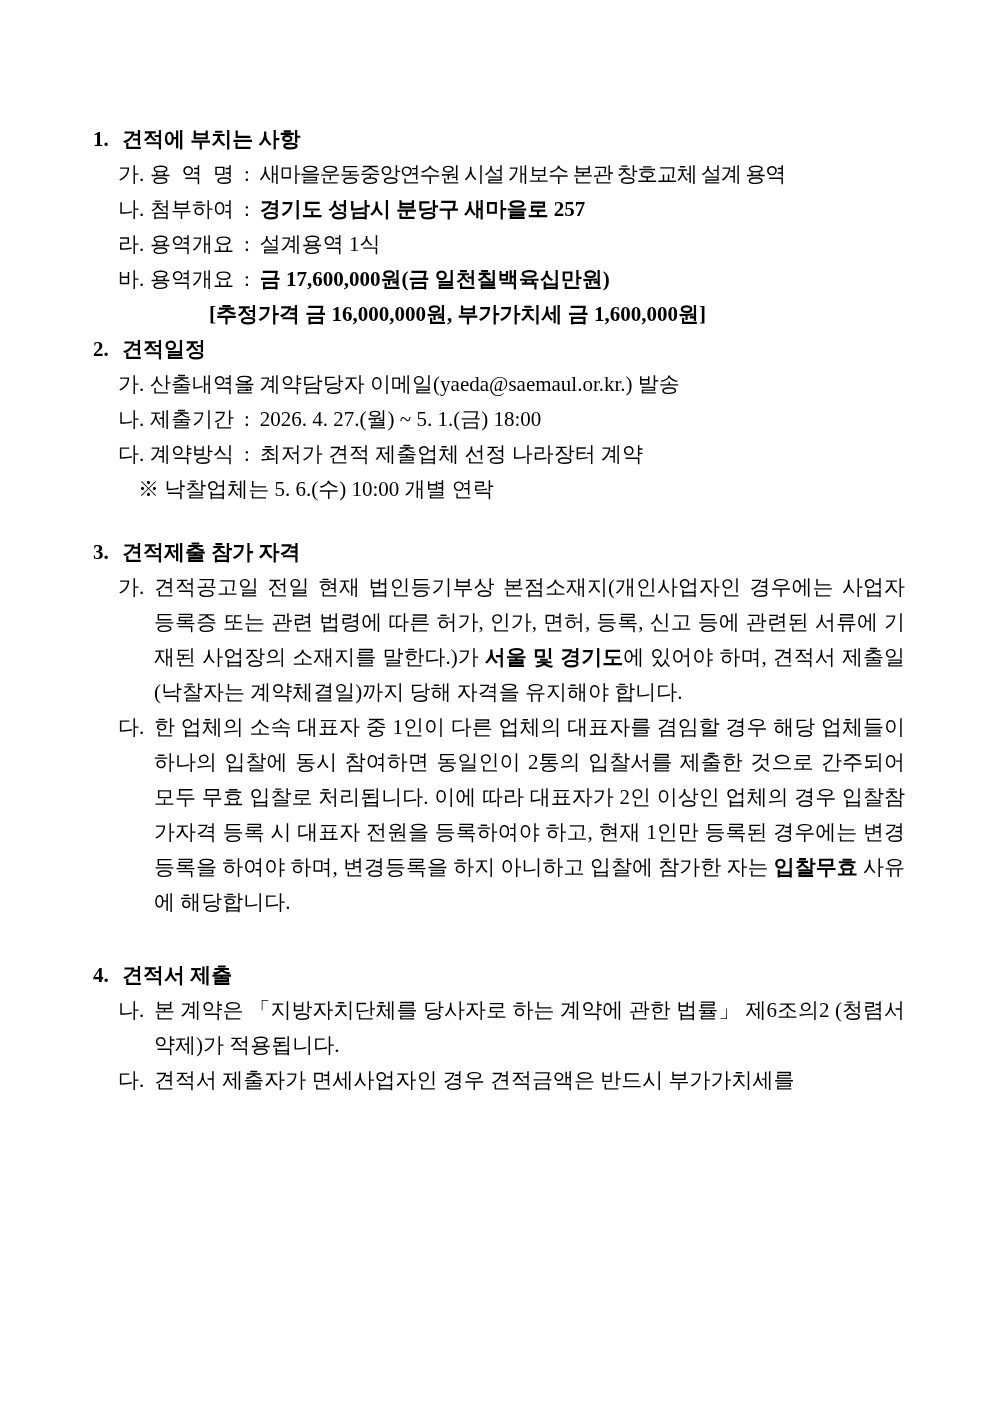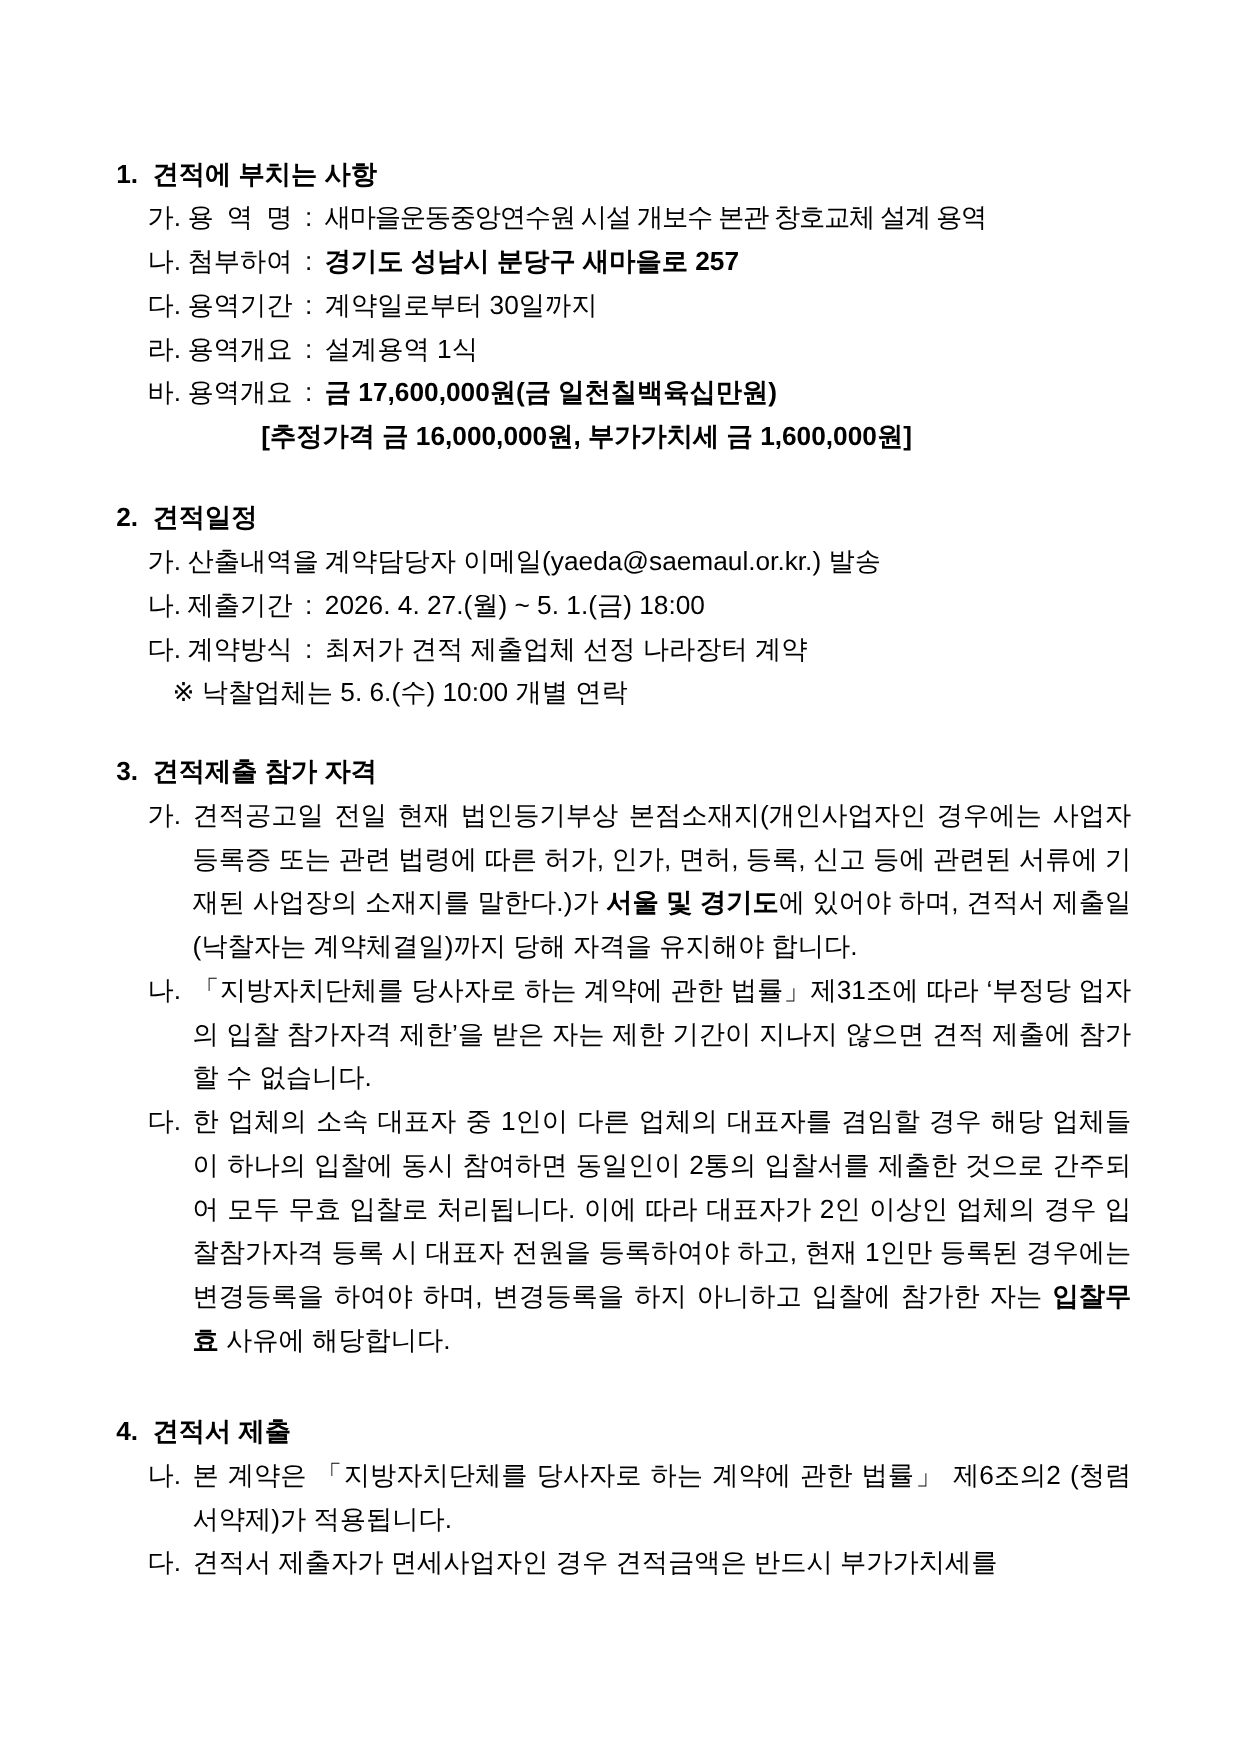--- a/index.html
+++ b/index.html
@@ -11,20 +11,21 @@
     font-family: "Liberation Sans", "DejaVu Sans", sans-serif;
     font-size: 21px;
     line-height: 35px;
     overflow: hidden;
   }
   .page {
     box-sizing: border-box;
     width: 992px;
     height: 1403px;
     padding: 122px 87px 0 93px;
+    font-family: Liberation Serif, serif;
   }
   .b { font-weight: bold; }
   .sec-title {
     font-weight: bold;
     white-space: nowrap;
   }
   .sec-num {
     display: inline-block;
     width: 29px;
   }
@@ -60,41 +61,38 @@
   .para {
     margin-left: 61px;
     text-indent: -36px;
     text-align: justify;
   }
   .para .pmarker {
     display: inline-block;
     width: 36px;
     text-indent: 0;
   }
-  .sec2 { margin-top: 30px; }
+  .sec2 { }
   .sec3 { margin-top: 28px; }
   .sec4 { margin-top: 38px; }
 </style>
 </head>
 <body>
 
 <div class="page">
 
   <section class="sec sec1">
     <div class="sec-title">
       <span class="sec-num">1.</span><span>견적에 부치는 사항</span>
     </div>
     <div class="row">
       <span class="marker">가.</span><span class="label">용 역 명</span><span class="colon">:</span><span class="value squeeze">새마을운동중앙연수원 시설 개보수 본관 창호교체 설계 용역</span>
     </div>
     <div class="row">
       <span class="marker">나.</span><span class="label">첨부하여</span><span class="colon">:</span><span class="value b">경기도 성남시 분당구 새마을로 257</span>
-    </div>
-    <div class="row">
-      <span class="marker">다.</span><span class="label">용역기간</span><span class="colon">:</span><span class="value">계약일로부터 30일까지</span>
     </div>
     <div class="row">
       <span class="marker">라.</span><span class="label">용역개요</span><span class="colon">:</span><span class="value">설계용역 1식</span>
     </div>
     <div class="row">
       <span class="marker">바.</span><span class="label">용역개요</span><span class="colon">:</span><span class="value b">금 17,600,000원(금 일천칠백육십만원)</span>
     </div>
     <div class="note b">[추정가격 금 16,000,000원, 부가가치세 금 1,600,000원]</div>
   </section>
 
@@ -115,23 +113,20 @@
   </section>
 
   <section class="sec sec3">
     <div class="sec-title">
       <span class="sec-num">3.</span><span>견적제출 참가 자격</span>
     </div>
     <div class="para">
       <span class="pmarker">가.</span><span>견적공고일 전일 현재 법인등기부상 본점소재지(개인사업자인 경우에는 사업자등록증 또는 관련 법령에 따른 허가, 인가, 면허, 등록, 신고 등에 관련된 서류에 기재된 사업장의 소재지를 말한다.)가 </span><span class="b">서울 및 경기도</span><span>에 있어야 하며, 견적서 제출일(낙찰자는 계약체결일)까지 당해 자격을 유지해야 합니다.</span>
     </div>
     <div class="para">
-      <span class="pmarker">나.</span><span>「지방자치단체를 당사자로 하는 계약에 관한 법률」제31조에 따라 ‘부정당 업자의 입찰 참가자격 제한’을 받은 자는 제한 기간이 지나지 않으면 견적 제출에 참가할 수 없습니다.</span>
-    </div>
-    <div class="para">
       <span class="pmarker">다.</span><span>한 업체의 소속 대표자 중 1인이 다른 업체의 대표자를 겸임할 경우 해당 업체들이 하나의 입찰에 동시 참여하면 동일인이 2통의 입찰서를 제출한 것으로 간주되어 모두 무효 입찰로 처리됩니다. 이에 따라 대표자가 2인 이상인 업체의 경우 입찰참가자격 등록 시 대표자 전원을 등록하여야 하고, 현재 1인만 등록된 경우에는 변경등록을 하여야 하며, 변경등록을 하지 아니하고 입찰에 참가한 자는 </span><span class="b">입찰무효</span><span> 사유에 해당합니다.</span>
     </div>
   </section>
 
   <section class="sec sec4">
     <div class="sec-title">
       <span class="sec-num">4.</span><span>견적서 제출</span>
     </div>
     <div class="para">
       <span class="pmarker">나.</span><span>본 계약은 「지방자치단체를 당사자로 하는 계약에 관한 법률」 제6조의2 (청렴서약제)가 적용됩니다.</span>

